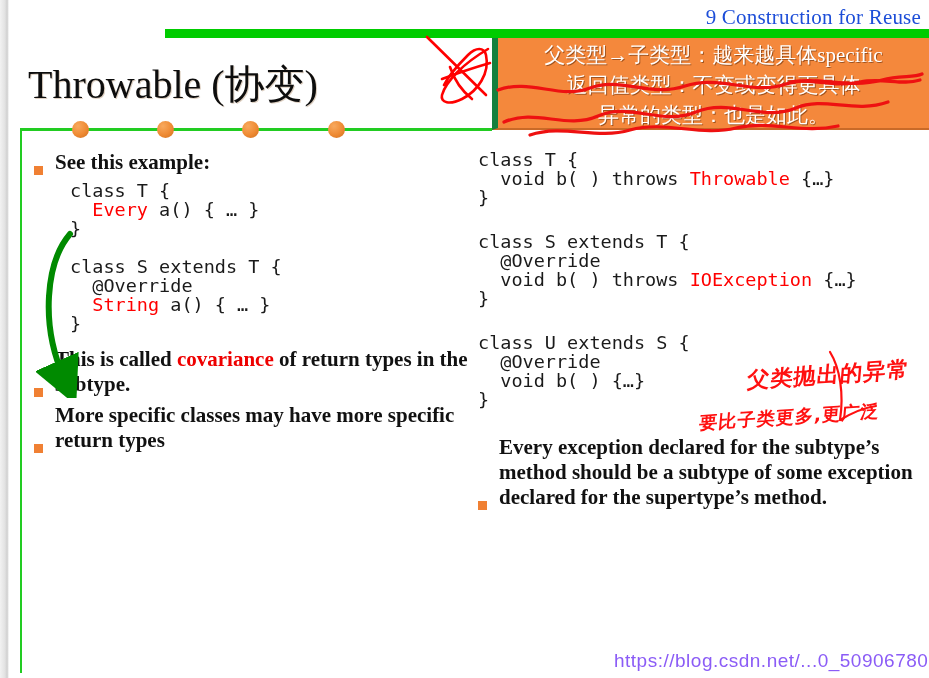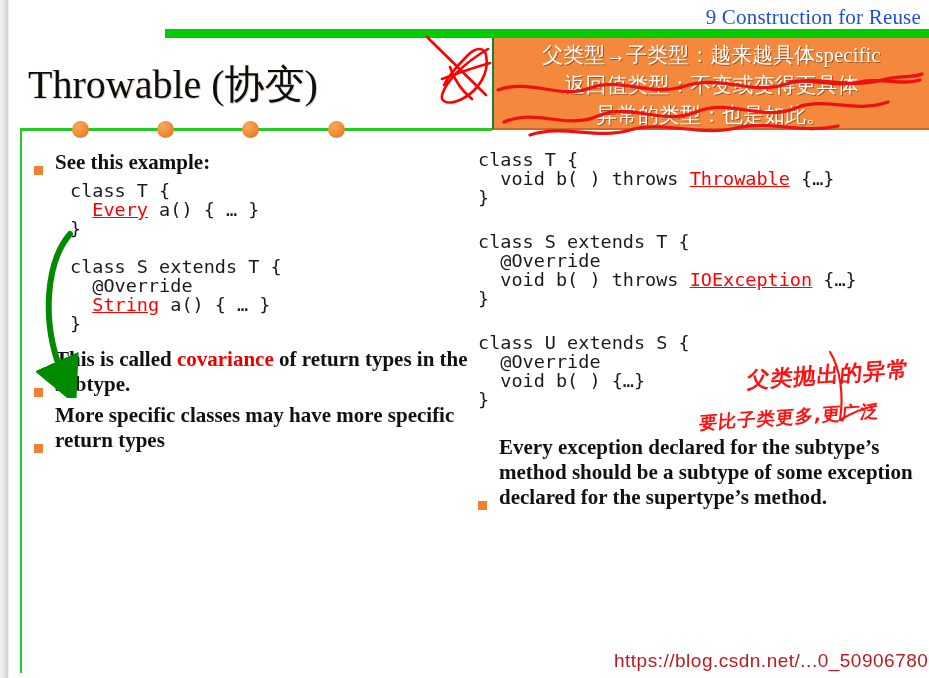--- a/index.html
+++ b/index.html
@@ -57,21 +57,21 @@
   }
   
   .callout {
     position: absolute;
     left: 492px;
     top: 38px;
     width: 437px;
     height: 92px;
     background: #f4883c;
     box-sizing: border-box;
-    border-left: 2px solid #15803d;
+    border-left: 6px solid #15803d;
     border-bottom: 2px solid #c96a28;
   }
   .callout-line {
     color: #ffffff;
     font-family: "Liberation Serif", "DejaVu Serif", serif;
     font-size: 21px;
     text-align: center;
     line-height: 30px;
     white-space: nowrap;
     text-shadow: 1px 1px 0 rgba(90,40,10,0.55);
@@ -132,21 +132,21 @@
   }
   .bullet-text .hl { color: #ee0000; }
   
   .code {
     font-family: "DejaVu Sans Mono", "Liberation Mono", monospace;
     font-size: 18.5px;
     line-height: 19px;
     color: #1a1a1a;
     white-space: pre;
   }
-  .code .red { color: #ff0000; text-decoration: underline; }
+  .code .red { color: #ff0000; }
   .code-left  { margin: 6px 0 0 36px; }
   .code-right { margin: 0; }
   
   .green-arrow {
     position: absolute;
     left: 36px;
     top: 228px;
     width: 70px;
     height: 170px;
     pointer-events: none;
@@ -187,21 +187,21 @@
     width: 230px; height: 90px;
     pointer-events: none;
   }
   
   .watermark {
     position: absolute;
     left: 614px;
     top: 650px;
     font-family: "Liberation Sans", sans-serif;
     font-size: 19px;
-    color: #b91c1c;
+    color: #8b5cf6;
     white-space: nowrap;
     letter-spacing: 0.5px;
     text-align: center;
   }
 </style>
 </head>
 <body>
 
 <div id="slide">
 

